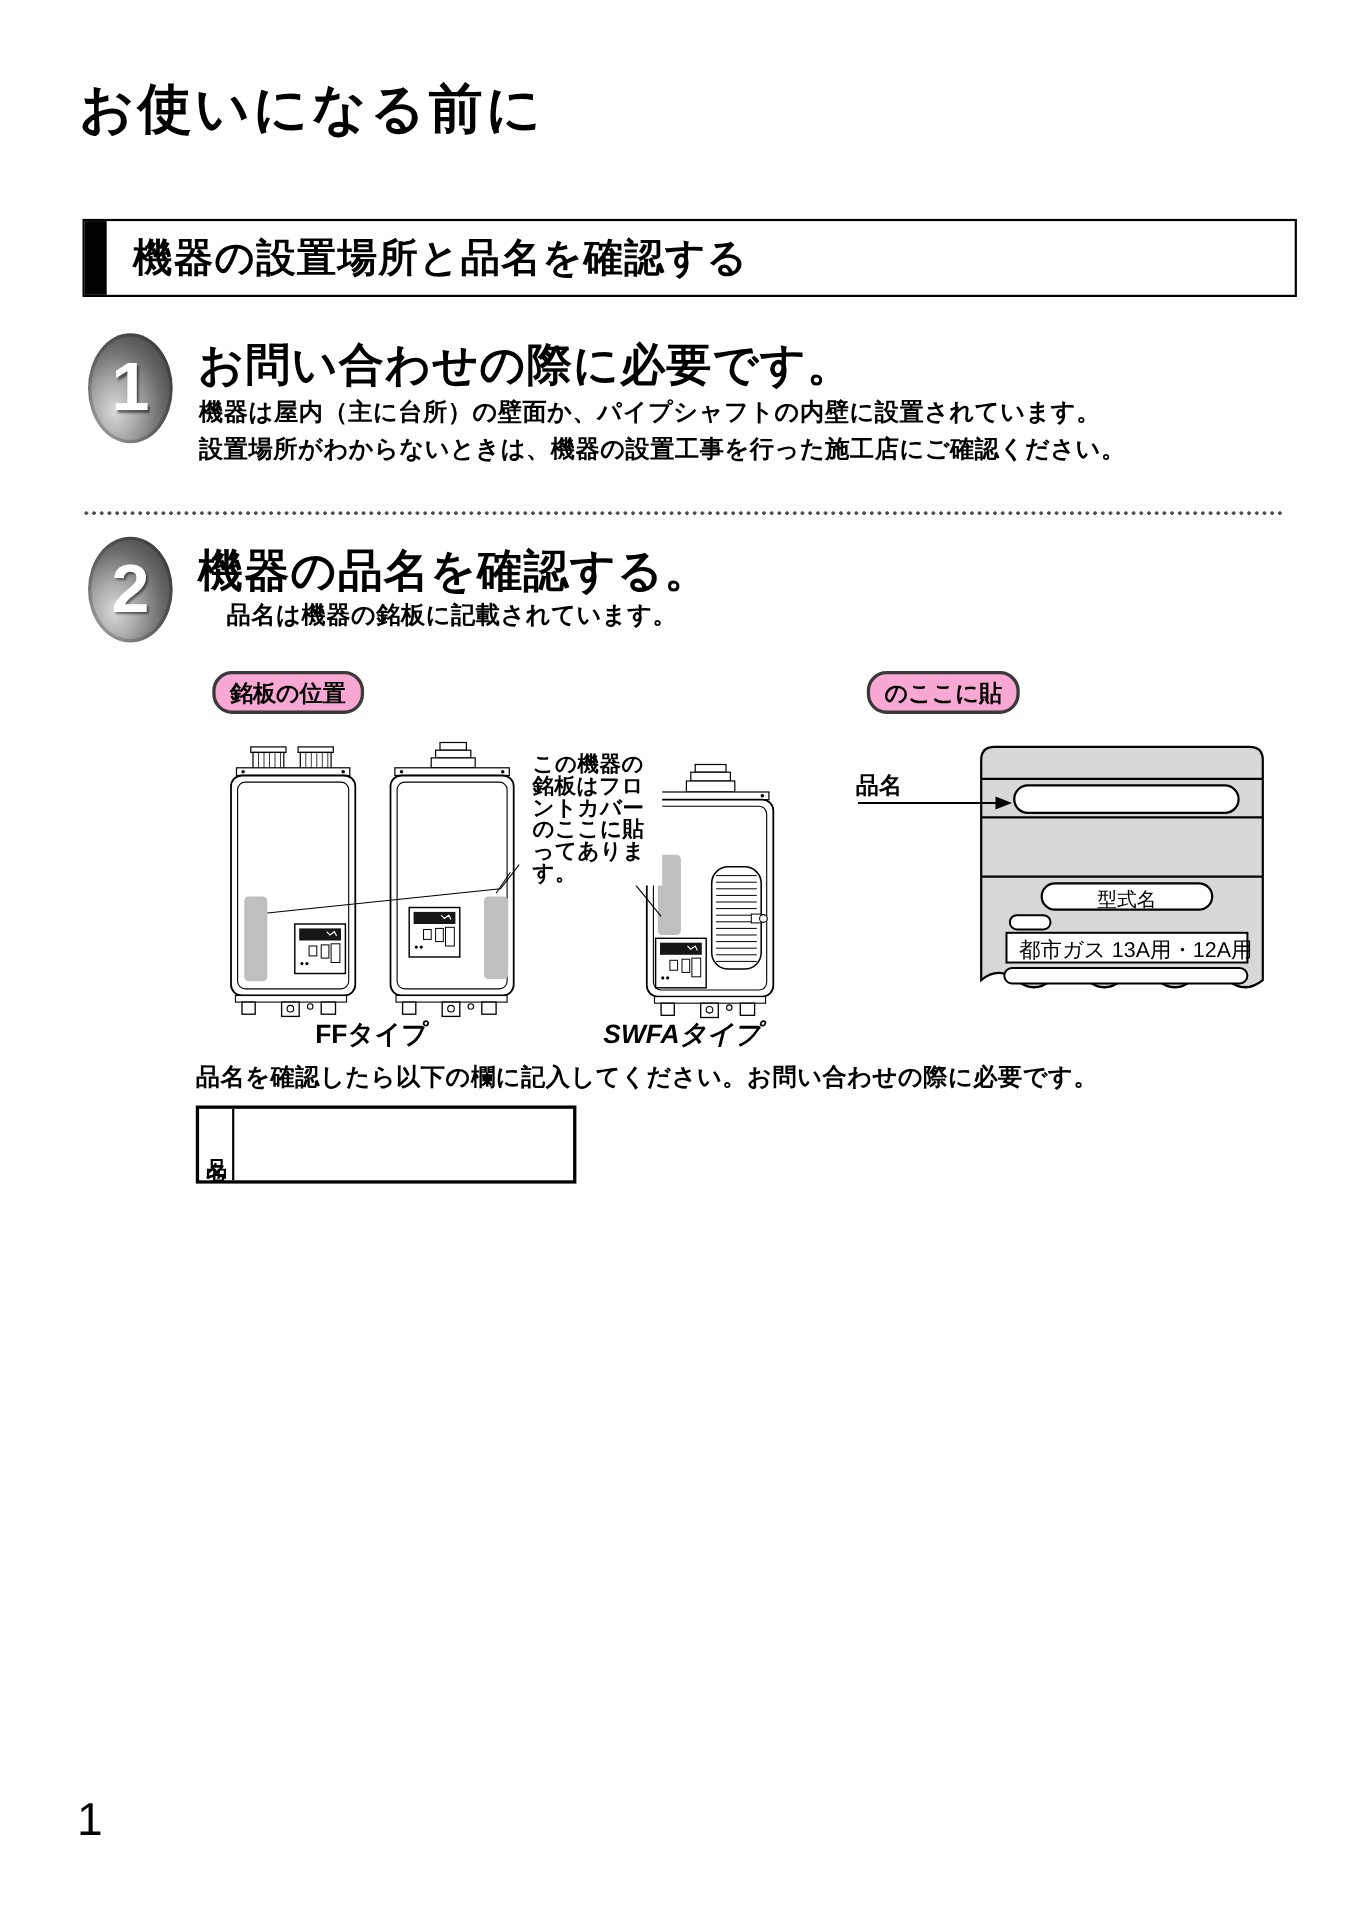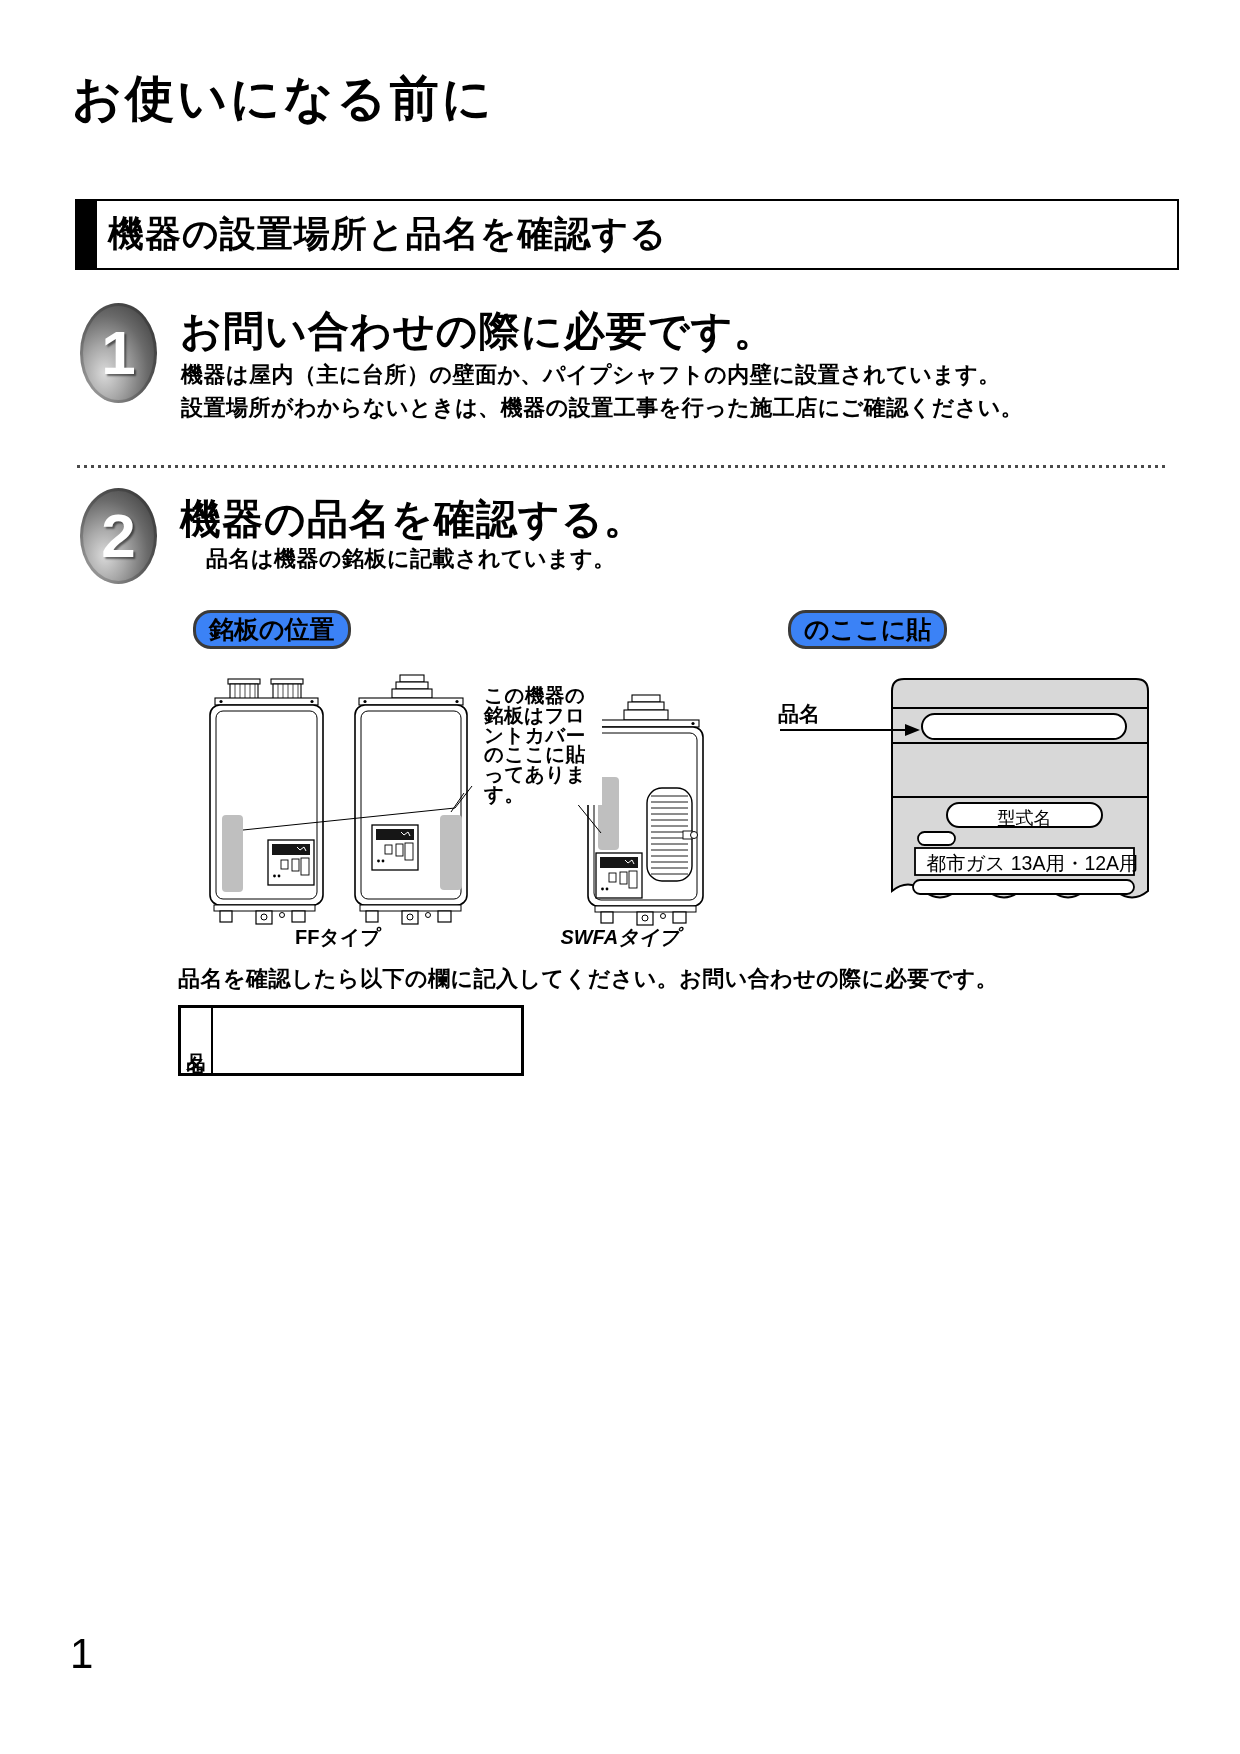--- a/index.html
+++ b/index.html
@@ -13,21 +13,21 @@
   .page-title {
     left:72px; top:66px; font-size:49px; font-weight:900; letter-spacing:3px;
   }
 
   .section-box {
     left:75px; top:199px; width:1104px; height:71px;
     border:2px solid #000; display:flex; align-items:stretch; background:#fff;
   }
   .section-bar { width:20px; background:#000; }
   .section-title {
-    display:flex; align-items:center; padding-left:11px;
+    display:flex; align-items:center; padding-left:24px;
     font-size:36px; font-weight:700; letter-spacing:1px;
   }
 
   .badge {
     width:77px; height:100px; border-radius:50%;
     background: radial-gradient(ellipse at 32% 70%, #dadada 0%, #a8a8a8 28%, #6a6a6a 58%, #2e2e2e 100%);
     display:flex; align-items:center; justify-content:center;
     box-shadow: inset 0 0 0 3px rgba(0,0,0,0.18);
   }
   .badge span {
@@ -43,30 +43,30 @@
 
   .dotted-rule {
     left:75px; top:464px; width:1092px; height:5px;
     background-image:radial-gradient(circle, #4a4a4a 1.5px, transparent 1.7px);
     background-size:7px 5px; background-position:0 50%; background-repeat:repeat-x;
   }
 
   .loc-pill {
     top:610px; height:39px; border:3px solid #3a3a3a; border-radius:18px;
     display:inline-flex; align-items:center; justify-content:center;
-    padding:0 13px; font-size:25px; font-weight:700; background:#3b82f6;
+    padding:0 13px; font-size:21px; font-weight:700; background:#f9a8d4;
   }
 
   .callout {
     left:484px; top:686px; width:118px;
     font-size:19.5px; font-weight:700; line-height:19.8px;
     white-space:pre-line; letter-spacing:0.5px; background:#fff;
   }
 
-  .type-label { width:160px; text-align:center; font-size:20px; font-weight:700; }
+  .type-label { width:160px; text-align:center; font-size:24px; font-weight:700; }
 
   .pn-label { left:778px; top:700px; font-size:21px; font-weight:700; }
   .model-label { left:947px; top:806px; width:155px; text-align:center; font-size:18px; }
   .gas-label  { left:915px; top:850px; width:235px; text-align:center; font-size:19.5px; }
 
   .entry-instruction { left:178px; top:964px; font-size:22px; font-weight:700; letter-spacing:0.5px; }
   .entry-box {
     left:178px; top:1005px; width:346px; height:71px;
     border:3px solid #000; display:flex; background:#fff;
   }

